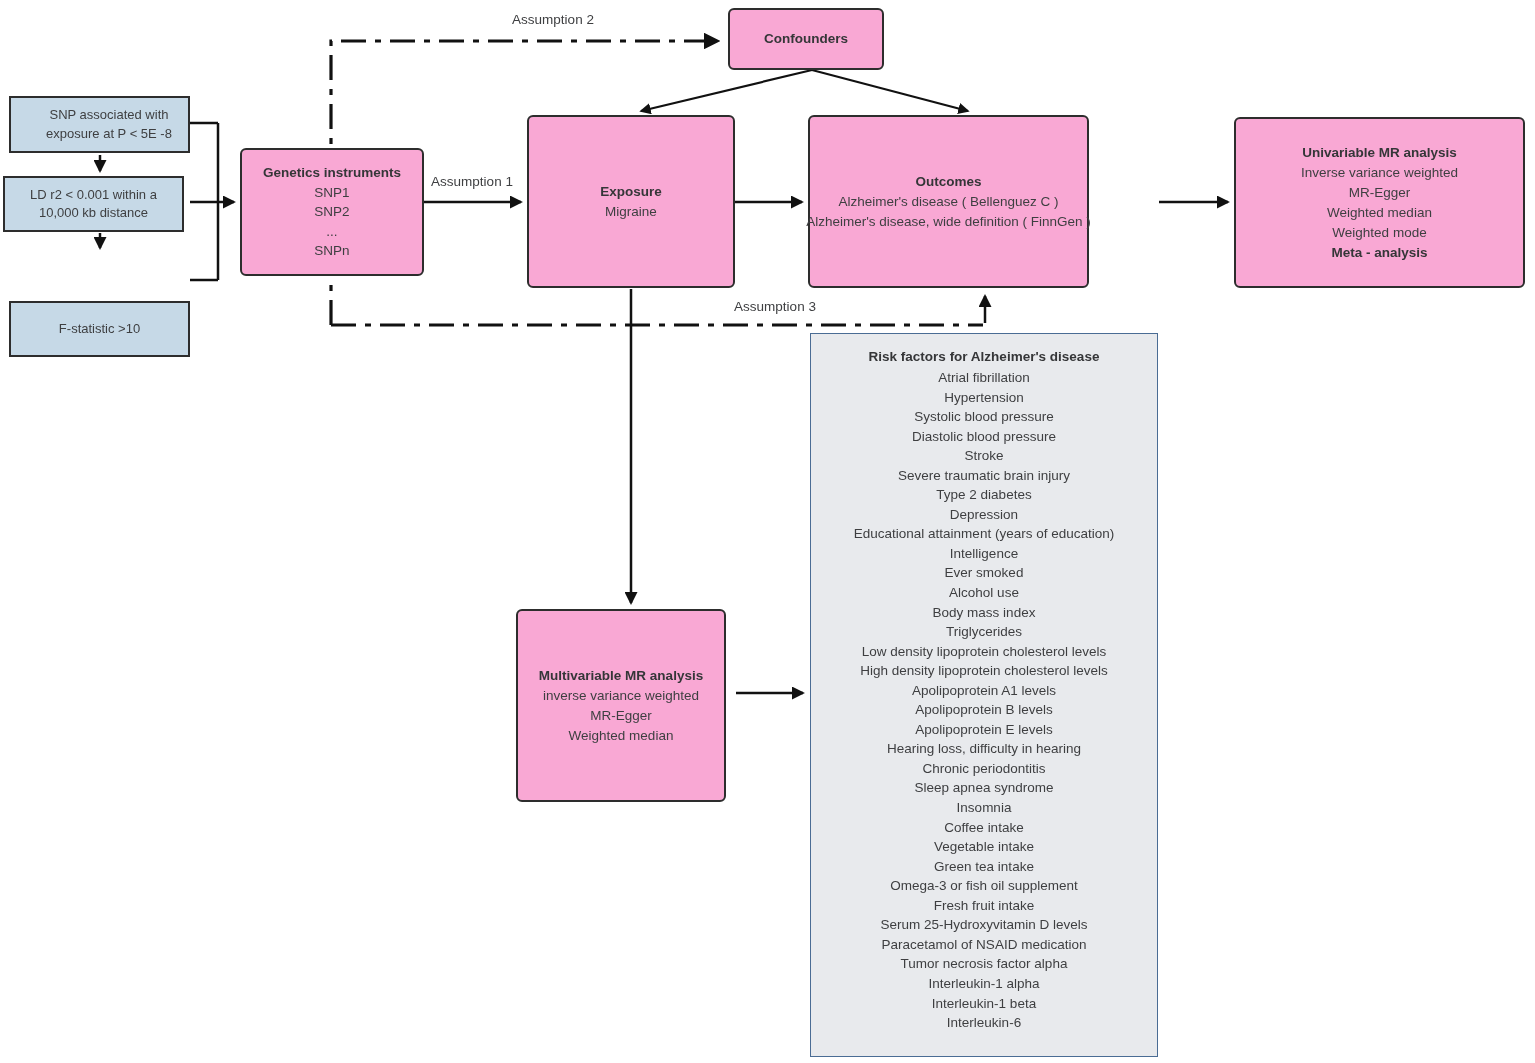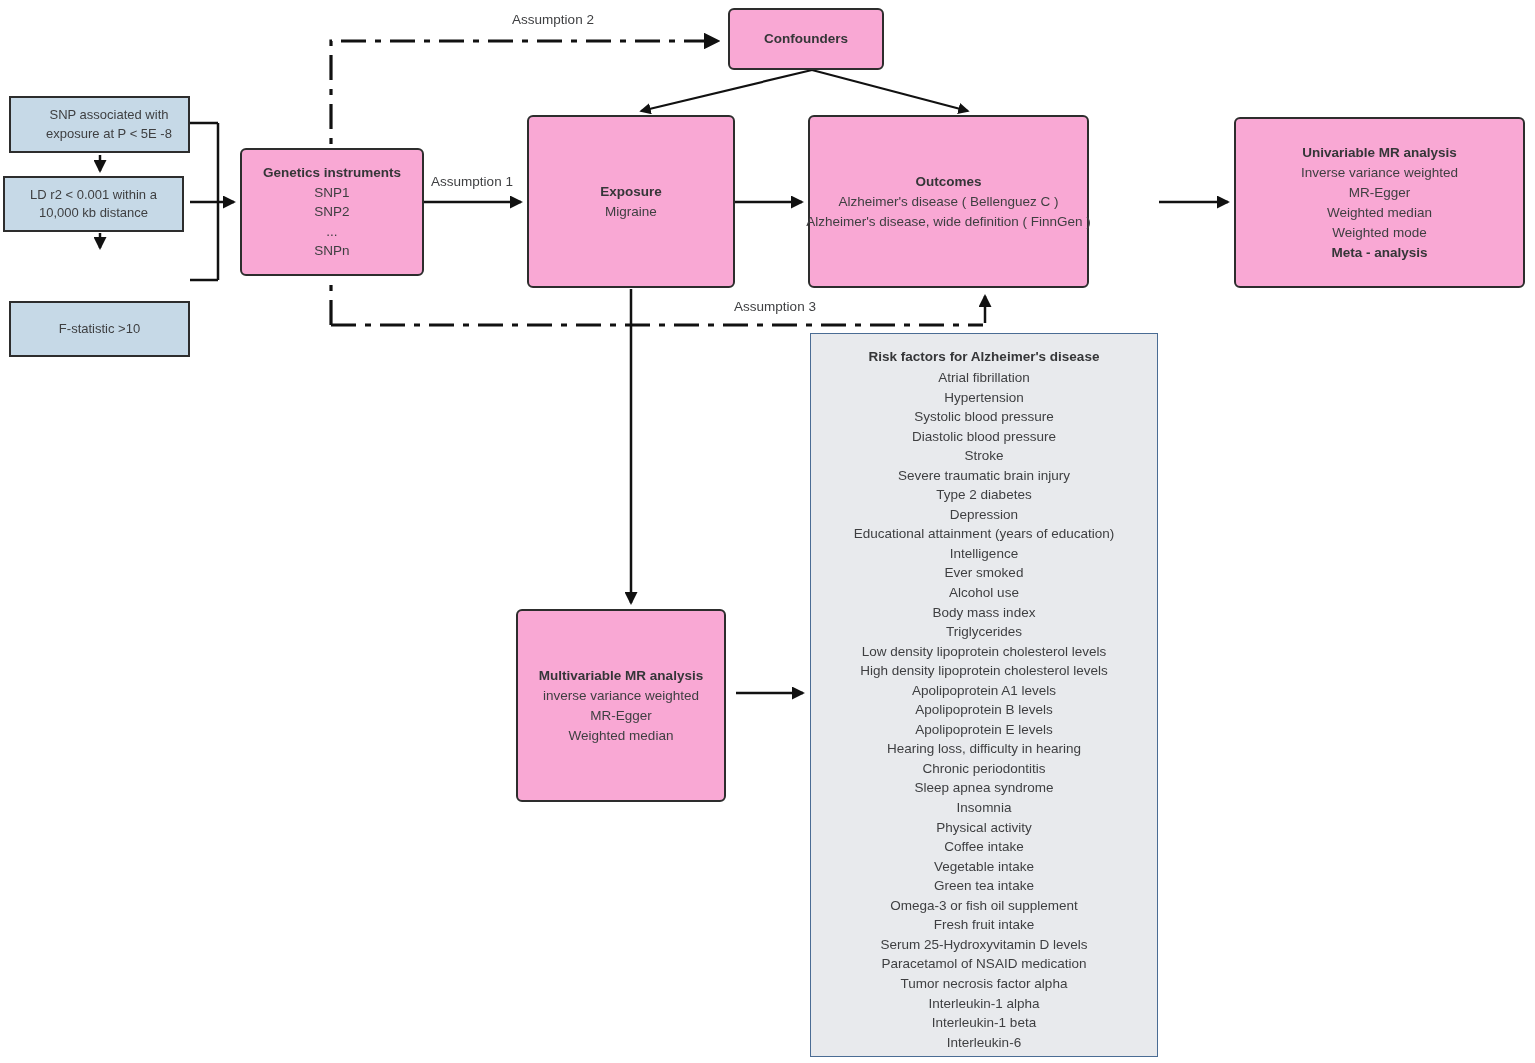--- a/index.html
+++ b/index.html
@@ -151,21 +151,20 @@
         <div class="risk-item">Triglycerides</div>
         <div class="risk-item">Low density lipoprotein cholesterol levels</div>
         <div class="risk-item">High density lipoprotein cholesterol levels</div>
         <div class="risk-item">Apolipoprotein A1 levels</div>
         <div class="risk-item">Apolipoprotein B levels</div>
         <div class="risk-item">Apolipoprotein E levels</div>
         <div class="risk-item">Hearing loss, difficulty in hearing</div>
         <div class="risk-item">Chronic periodontitis</div>
         <div class="risk-item">Sleep apnea syndrome</div>
         <div class="risk-item">Insomnia</div>
-        <div class="risk-item">Physical activity</div>
         <div class="risk-item">Coffee intake</div>
         <div class="risk-item">Vegetable intake</div>
         <div class="risk-item">Green tea intake</div>
         <div class="risk-item">Omega-3 or fish oil supplement</div>
         <div class="risk-item">Fresh fruit intake</div>
         <div class="risk-item">Serum 25-Hydroxyvitamin D levels</div>
         <div class="risk-item">Paracetamol of NSAID medication</div>
         <div class="risk-item">Tumor necrosis factor alpha</div>
         <div class="risk-item">Interleukin-1 alpha</div>
         <div class="risk-item">Interleukin-1 beta</div>

